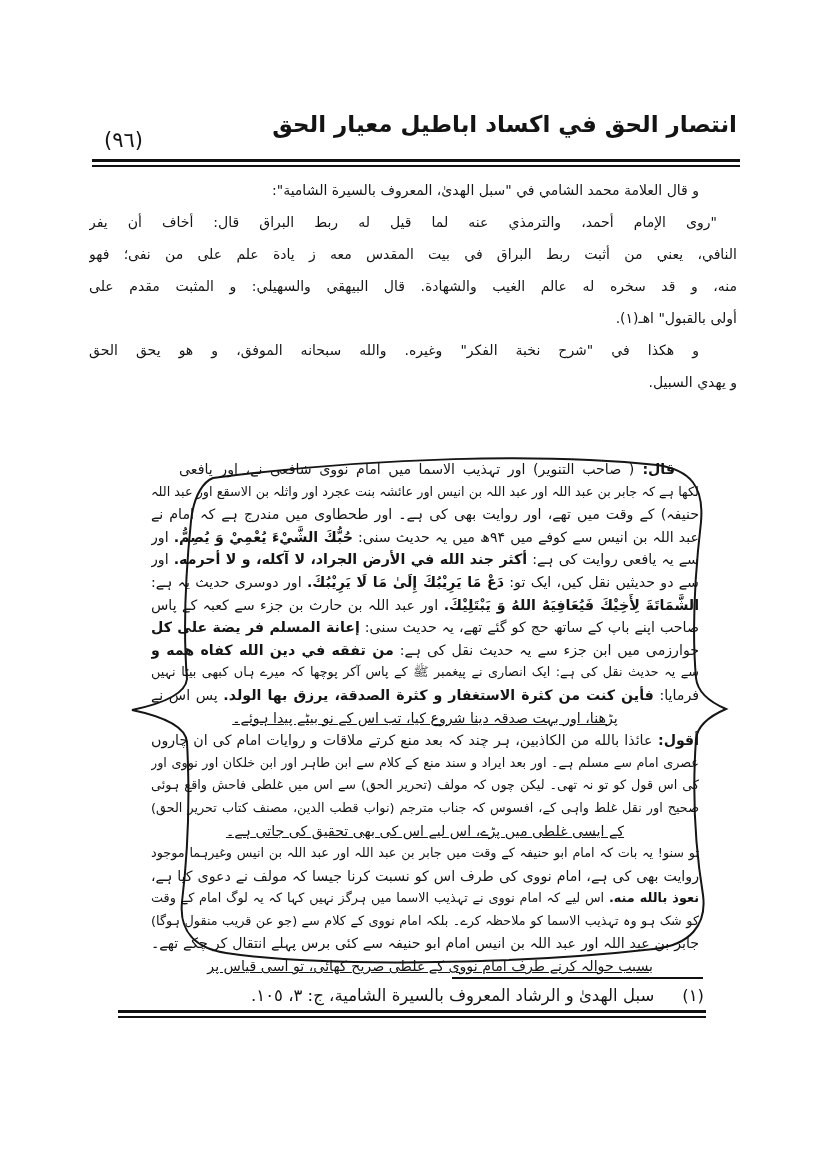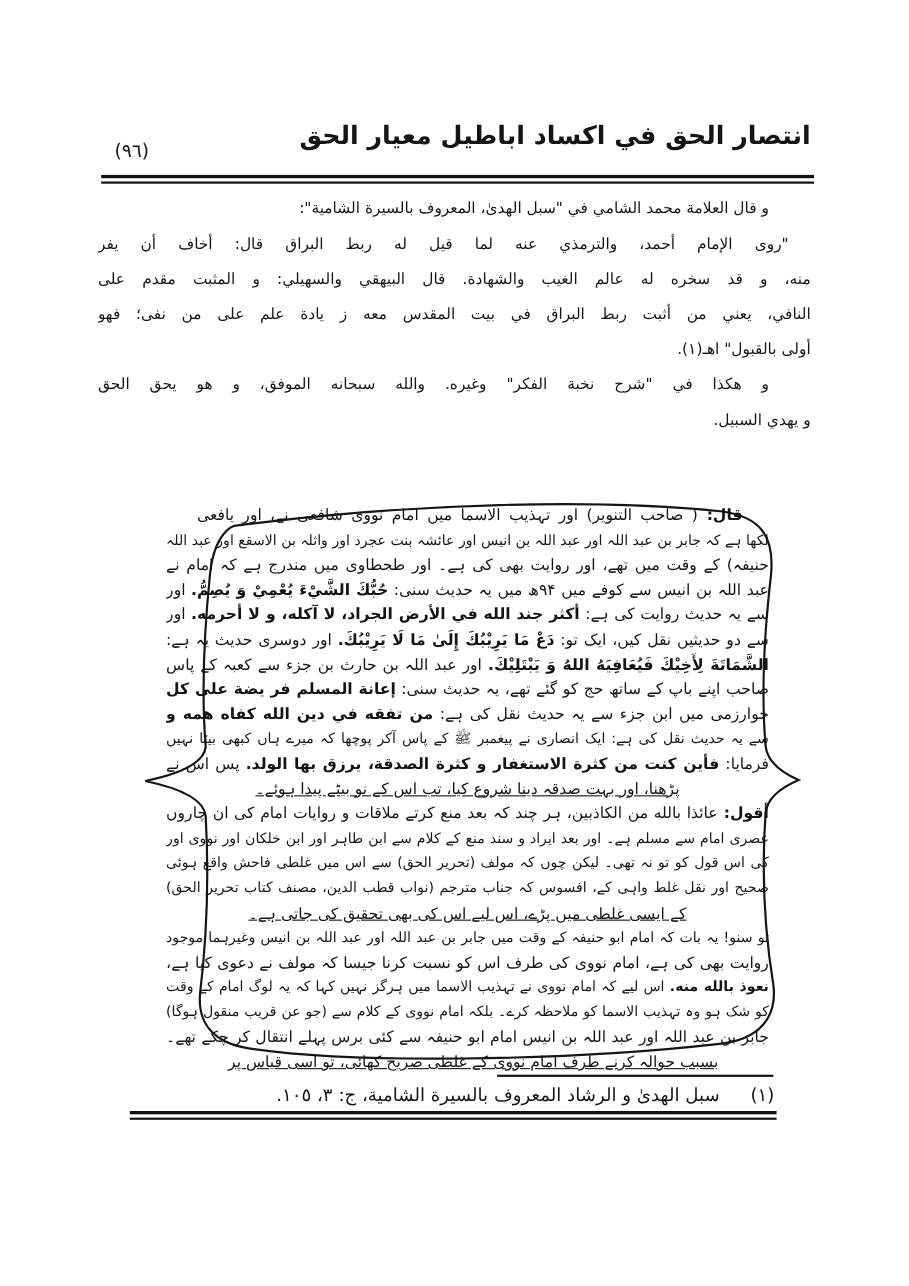--- a/index.html
+++ b/index.html
@@ -5,21 +5,21 @@
   html,body{margin:0;padding:0;background:#ffffff;}
   .page{
     position:relative;width:826px;height:1169px;background:#fff;
     font-family:"DejaVu Sans",sans-serif;color:#141414;overflow:hidden;
   }
   
   .book-title{
     position:absolute;top:111px;right:89px;direction:rtl;
     font-size:23px;font-weight:bold;letter-spacing:-0.5px;
   }
-  .page-num{position:absolute;top:128px;left:104px;font-size:17px;}
+  .page-num{position:absolute;top:128px;left:104px;font-size:21px;}
   .rule-double{
     position:absolute;box-sizing:border-box;height:8px;
     border-top:3px solid #111;border-bottom:2px solid #111;
   }
   .rule-top{top:159px;left:92px;width:648px;}
   .rule-bottom{top:1010px;left:118px;width:588px;}
   
   .arabic-body{
     position:absolute;top:174px;right:89px;width:648px;direction:rtl;
     font-size:14px;
@@ -66,22 +66,22 @@
 
 <div class="page">
 
   <div class="book-title">انتصار الحق في اكساد اباطيل معيار الحق</div>
   <div class="page-num">(٩٦)</div>
   <div class="rule-double rule-top"></div>
 
   <div class="arabic-body">
       <div class="line indent-lg nojust"><span>و قال العلامة محمد الشامي في "سبل الهدىٰ، المعروف بالسيرة الشامية":</span></div>
       <div class="line indent-sm"><span>"روى الإمام أحمد، والترمذي عنه لما قيل له ربط البراق قال: أخاف أن يفر</span></div>
+      <div class="line "><span>النافي، يعني من أثبت ربط البراق في بيت المقدس معه ز يادة علم على من نفى؛ فهو</span></div>
       <div class="line "><span>منه، و قد سخره له عالم الغيب والشهادة. قال البيهقي والسهيلي: و المثبت مقدم على</span></div>
-      <div class="line "><span>النافي، يعني من أثبت ربط البراق في بيت المقدس معه ز يادة علم على من نفى؛ فهو</span></div>
       <div class="line nojust"><span>أولى بالقبول" اهـ(١).</span></div>
       <div class="line indent-lg"><span>و هكذا في "شرح نخبة الفكر" وغيره. والله سبحانه الموفق، و هو يحق الحق</span></div>
       <div class="line nojust"><span>و يهدي السبيل.</span></div>
     </div>
 
 
   <div class="block">
     <svg width="640" height="532" viewBox="0 0 640 532" preserveAspectRatio="none">
       <path d="M 108 30
                C 270 9, 440 5, 552 17
@@ -97,21 +97,21 @@
                Q 80 273, 27 262
                Q 80 251, 82 231
                C 78 182, 80 132, 86 73
                C 89 45, 100 33, 108 30 Z" fill="none" stroke="#151515" stroke-width="2"></path>
     </svg>
     <div class="block-text">
         <div class="line first"><span class="b">قال: </span><span>( صاحب التنویر) اور تہذیب الاسما میں امام نووی شافعی نے، اور یافعی شافعی نے اپنی تاریخ میں</span></div>
         <div class="line small"><span>لکھا ہے کہ جابر بن عبد اللہ اور عبد اللہ بن انیس اور عائشہ بنت عجرد اور واثلہ بن الاسقع اور عبد اللہ بن جزء بھی امام (ابو</span></div>
         <div class="line "><span>حنیفہ) کے وقت میں تھے، اور روایت بھی کی ہے۔ اور طحطاوی میں مندرج ہے کہ امام نے چودہ برس کی عمر میں</span></div>
         <div class="line "><span>عبد اللہ بن انیس سے کوفے میں ۹۴ھ میں یہ حدیث سنی: </span><span class="b">حُبُّكَ الشَّيْءَ يُعْمِيْ وَ يُصِمُّ.</span><span> اور عائشہ بنت عجرد</span></div>
-        <div class="line "><span>سے یہ حدیث روایت کی ہے: </span><span class="b">أكثر جند الله في الأرض الجراد، لا آكله، و لا أحرمه.</span><span> اور واثلہ بن الاسقع</span></div>
+        <div class="line "><span>سے یہ یافعی روایت کی ہے: </span><span class="b">أكثر جند الله في الأرض الجراد، لا آكله، و لا أحرمه.</span><span> اور واثلہ بن الاسقع</span></div>
         <div class="line "><span>سے دو حدیثیں نقل کیں، ایک تو: </span><span class="b">دَعْ مَا يَرِيْبُكَ إِلَىٰ مَا لَا يَرِيْبُكَ.</span><span> اور دوسری حدیث یہ ہے: </span></div>
         <div class="line "><span class="b">الشَّمَاتَةَ لِأَخِيْكَ فَيُعَافِيَهُ اللهُ وَ يَبْتَلِيْكَ.</span><span> اور عبد اللہ بن حارث بن جزء سے کعبہ کے پاس ۹۶ھ میں کہ امام</span></div>
         <div class="line "><span>صاحب اپنے باپ کے ساتھ حج کو گئے تھے، یہ حدیث سنی: </span><span class="b">إعانة المسلم فر يضة على كل مسلم.</span></div>
         <div class="line "><span>خوارزمی میں ابن جزء سے یہ حدیث نقل کی ہے: </span><span class="b">من تفقه في دين الله كفاه همه و رزقه.</span></div>
         <div class="line small"><span>سے یہ حدیث نقل کی ہے: ایک انصاری نے پیغمبر ﷺ کے پاس آکر پوچھا کہ میرے ہاں کبھی بیٹا نہیں ہوا۔ آپ نے</span></div>
         <div class="line "><span>فرمایا: </span><span class="b">فأين كنت من كثرة الاستغفار و كثرة الصدقة، يرزق بها الولد.</span><span> پس اس نے بہت استغفار</span></div>
         <div class="line center nojust"><span>پڑھنا، اور بہت صدقہ دینا شروع کیا، تب اس کے نو بیٹے پیدا ہوئے۔</span></div>
         <div class="line "><span class="b">أقول: </span><span>عائذا بالله من الكاذبين، ہر چند کہ بعد منع کرتے ملاقات و روایات امام کی ان چاروں صحابہ سے، جن کی ہم</span></div>
         <div class="line small"><span>عصری امام سے مسلم ہے۔ اور بعد ایراد و سند منع کے کلام سے ابن طاہر اور ابن خلکان اور نووی اور ابن حجر کے، حاجت روکرنے</span></div>
         <div class="line small"><span>کی اس قول کو تو نہ تھی۔ لیکن چوں کہ مولف (تحریر الحق) سے اس میں غلطی فاحش واقع ہوئی بسبب عدم امتیاز کے درمیان نقل</span></div>

